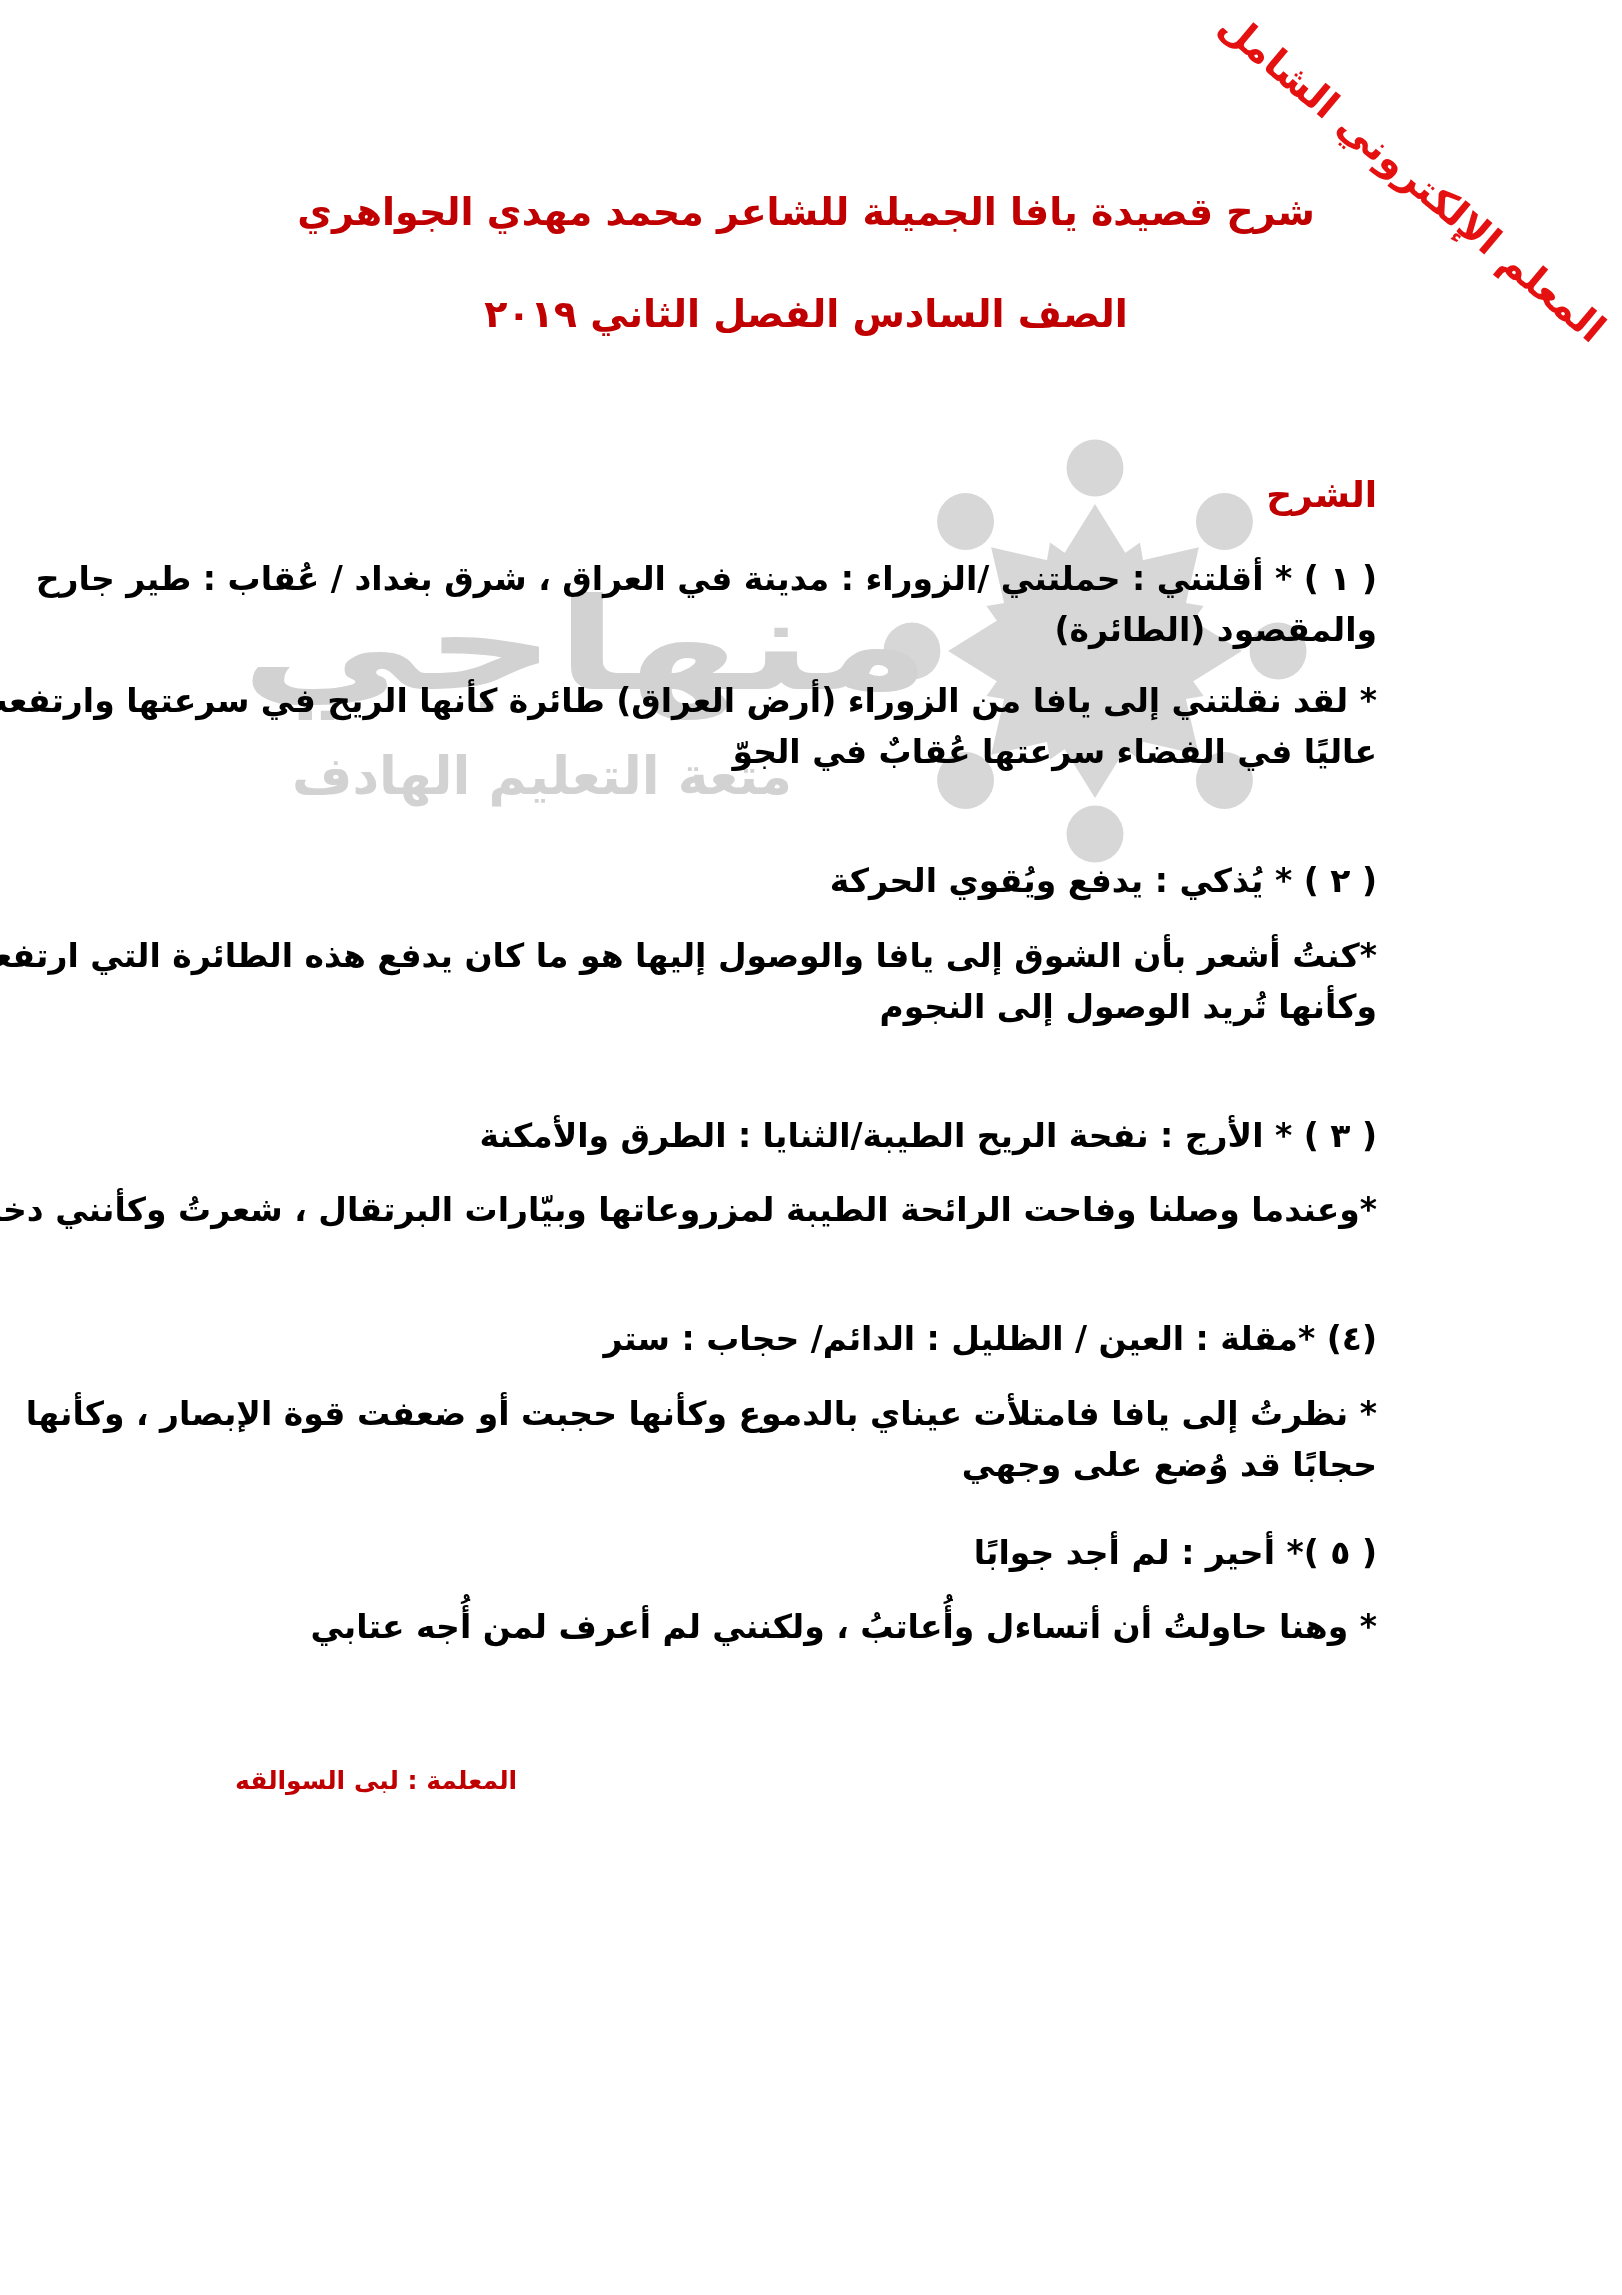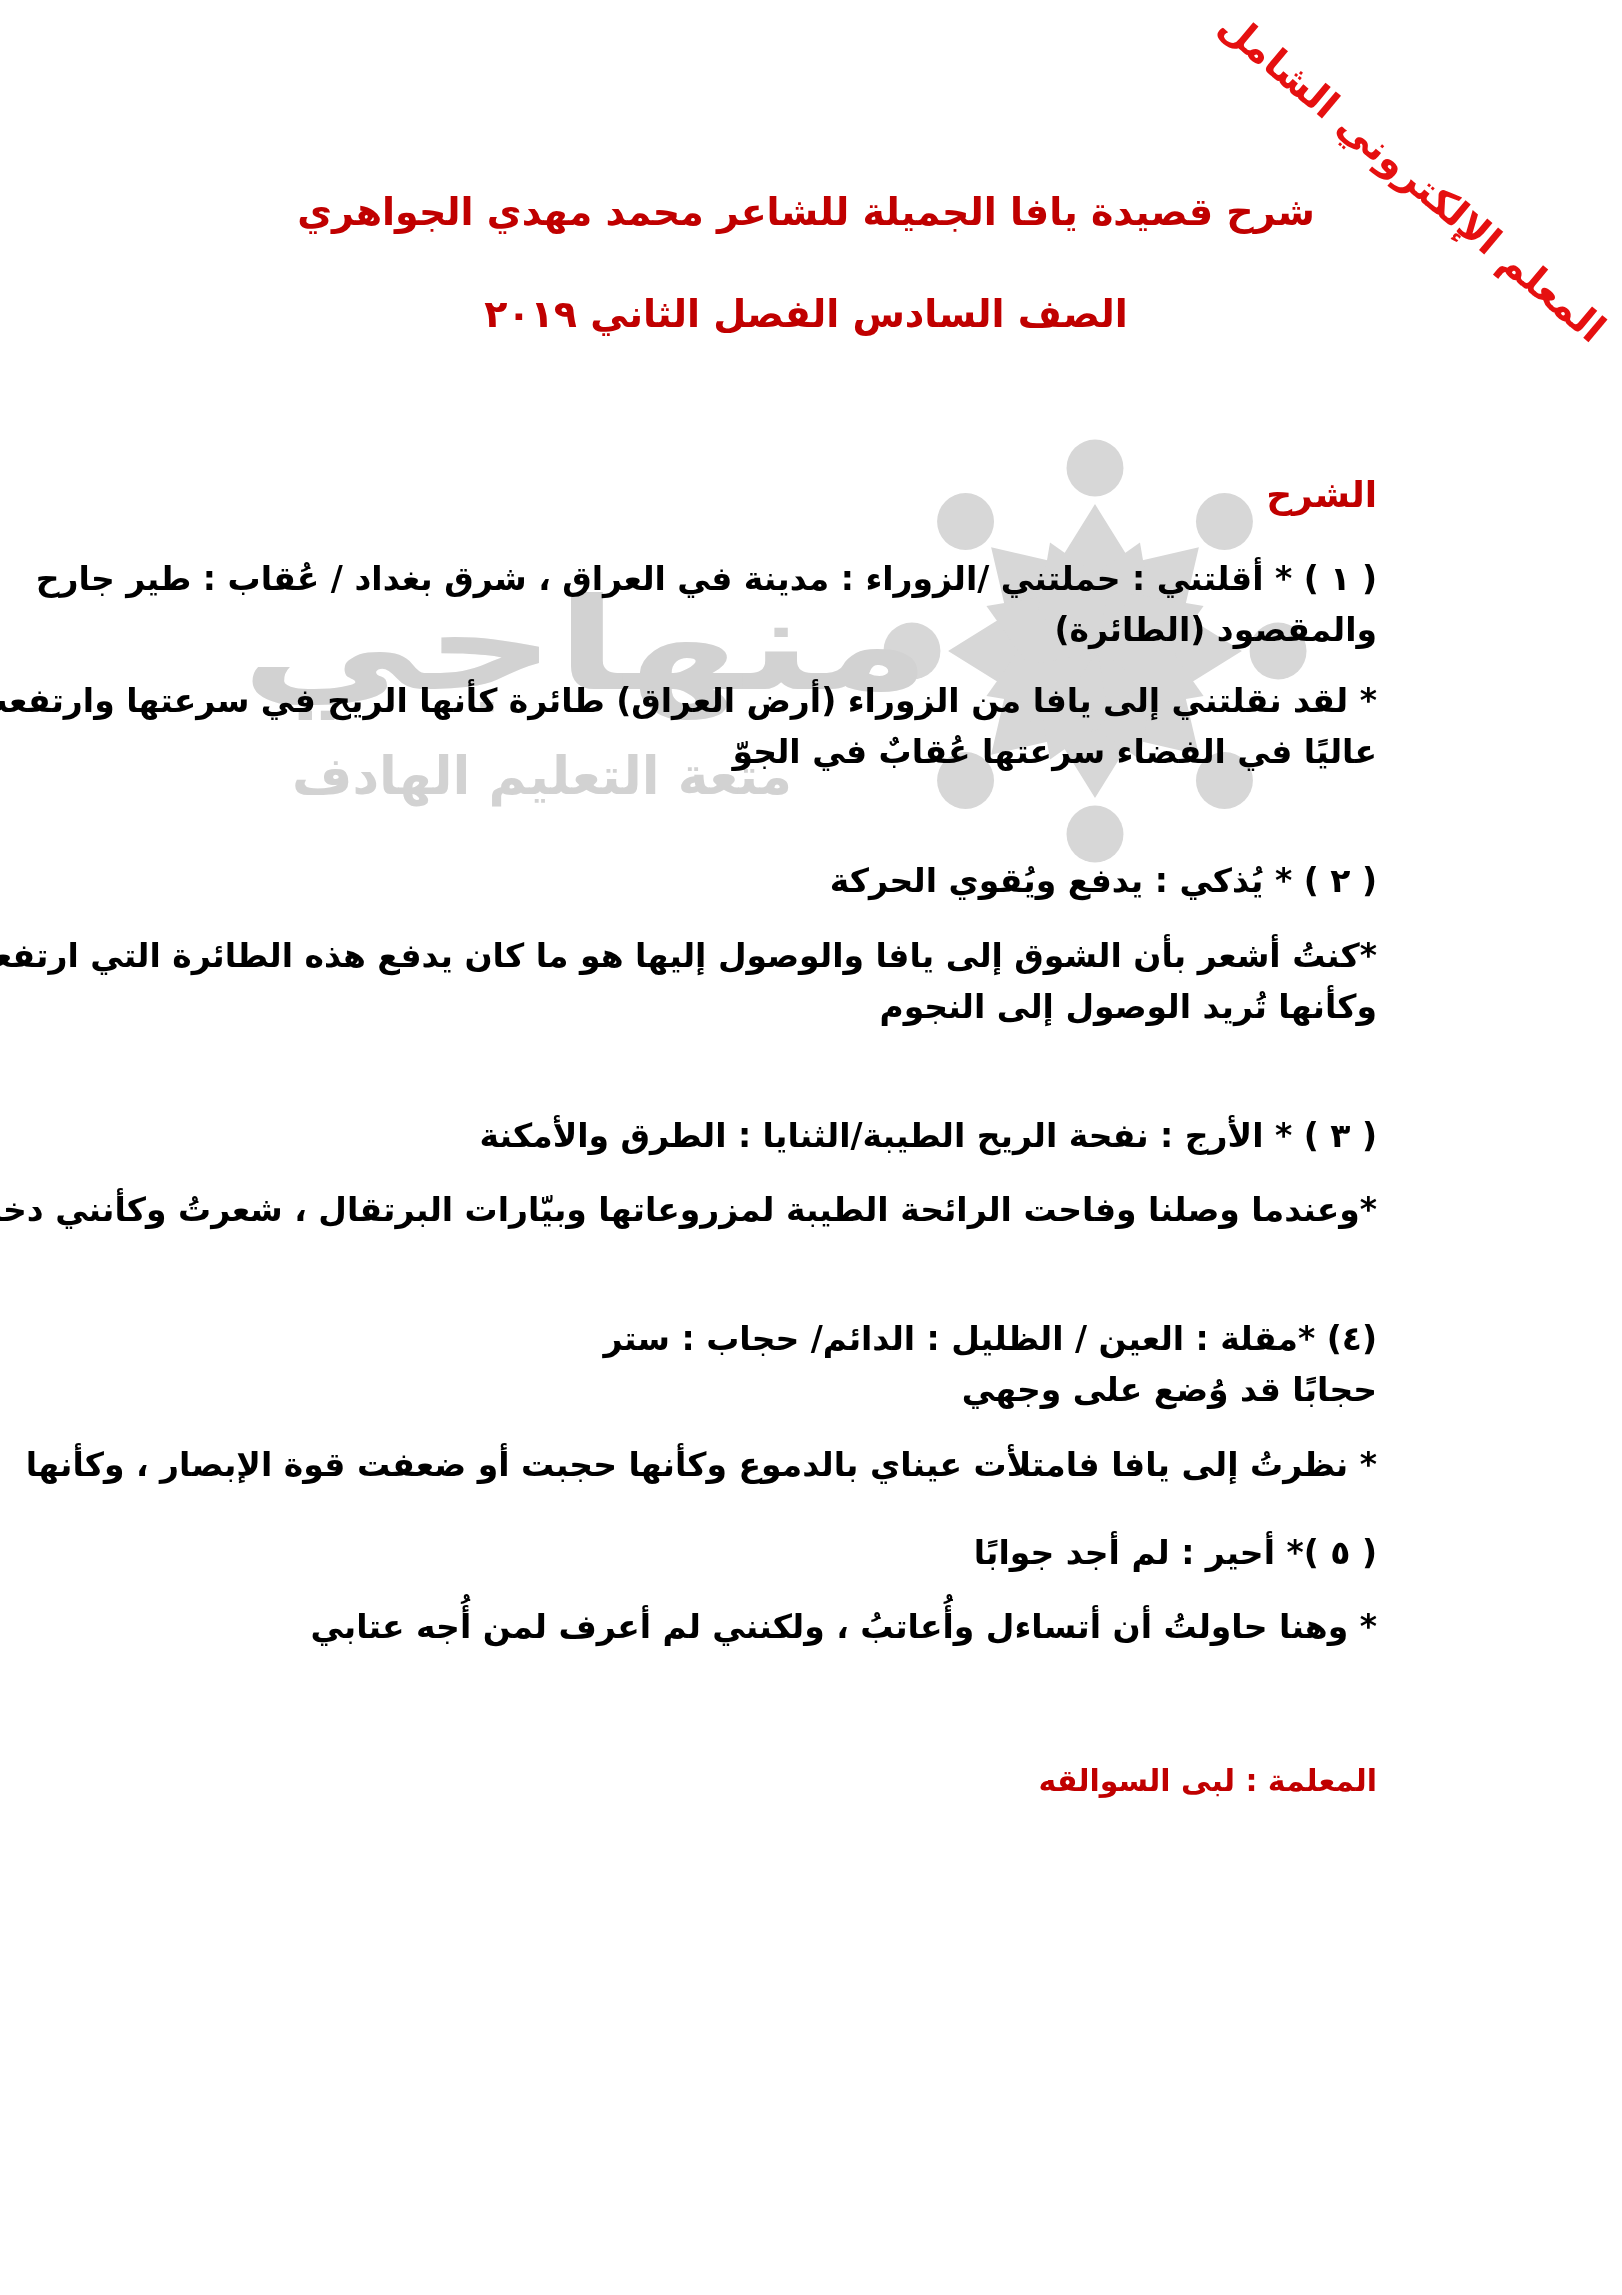--- a/index.html
+++ b/index.html
@@ -88,23 +88,23 @@
     text-align:right;
     white-space:nowrap;
   }
   .first-def{margin-top:29px;}
   .first-expl{margin-top:20px;}
   .sec-def{margin-top:78px;}
   .sec-def.tight{margin-top:37px;}
   .sec-expl{margin-top:23.6px;}
   .doc-footer{
     color:var(--red);
-    font-size:30px;font-weight:bold;
+    font-size:25px;font-weight:bold;
     line-height:55px;
-    text-align:right;
+    text-align:left;
     margin-top:101px;
     white-space:nowrap;
   }
 </style>
 </head>
 <body>
 
 <div class="page">
 
   <div class="corner-watermark">المعلم الإلكتروني الشامل</div>
@@ -158,22 +158,22 @@
     <div class="bodyline">عاليًا في الفضاء سرعتها عُقابٌ في الجوّ</div>
 
     <div class="bodyline sec-def">( ٢ ) *  يُذكي : يدفع ويُقوي الحركة</div>
     <div class="bodyline sec-expl">*كنتُ أشعر بأن الشوق إلى يافا والوصول إليها هو ما كان يدفع هذه الطائرة التي ارتفعت</div>
     <div class="bodyline">وكأنها تُريد الوصول إلى النجوم</div>
 
     <div class="bodyline sec-def">( ٣ ) * الأرج : نفحة الريح الطيبة/الثنايا : الطرق والأمكنة</div>
     <div class="bodyline sec-expl">*وعندما وصلنا وفاحت الرائحة الطيبة لمزروعاتها وبيّارات البرتقال ، شعرتُ وكأنني دخلتُ</div>
 
     <div class="bodyline sec-def">(٤) *مقلة : العين / الظليل : الدائم/ حجاب : ستر</div>
+    <div class="bodyline sec-expl">* نظرتُ إلى يافا فامتلأت عيناي بالدموع وكأنها حجبت أو ضعفت قوة الإبصار ، وكأنها</div>
     <div class="bodyline">حجابًا قد وُضع على وجهي</div>
-    <div class="bodyline sec-expl">* نظرتُ إلى يافا فامتلأت عيناي بالدموع وكأنها حجبت أو ضعفت قوة الإبصار ، وكأنها</div>
 
     <div class="bodyline sec-def tight">( ٥ )* أحير : لم أجد جوابًا</div>
     <div class="bodyline sec-expl">*  وهنا حاولتُ أن أتساءل وأُعاتبُ ، ولكنني لم أعرف لمن أُجه عتابي</div>
 
     <div class="doc-footer">المعلمة : لبى السوالقه</div>
 
   </div>
 </div>
 
 

